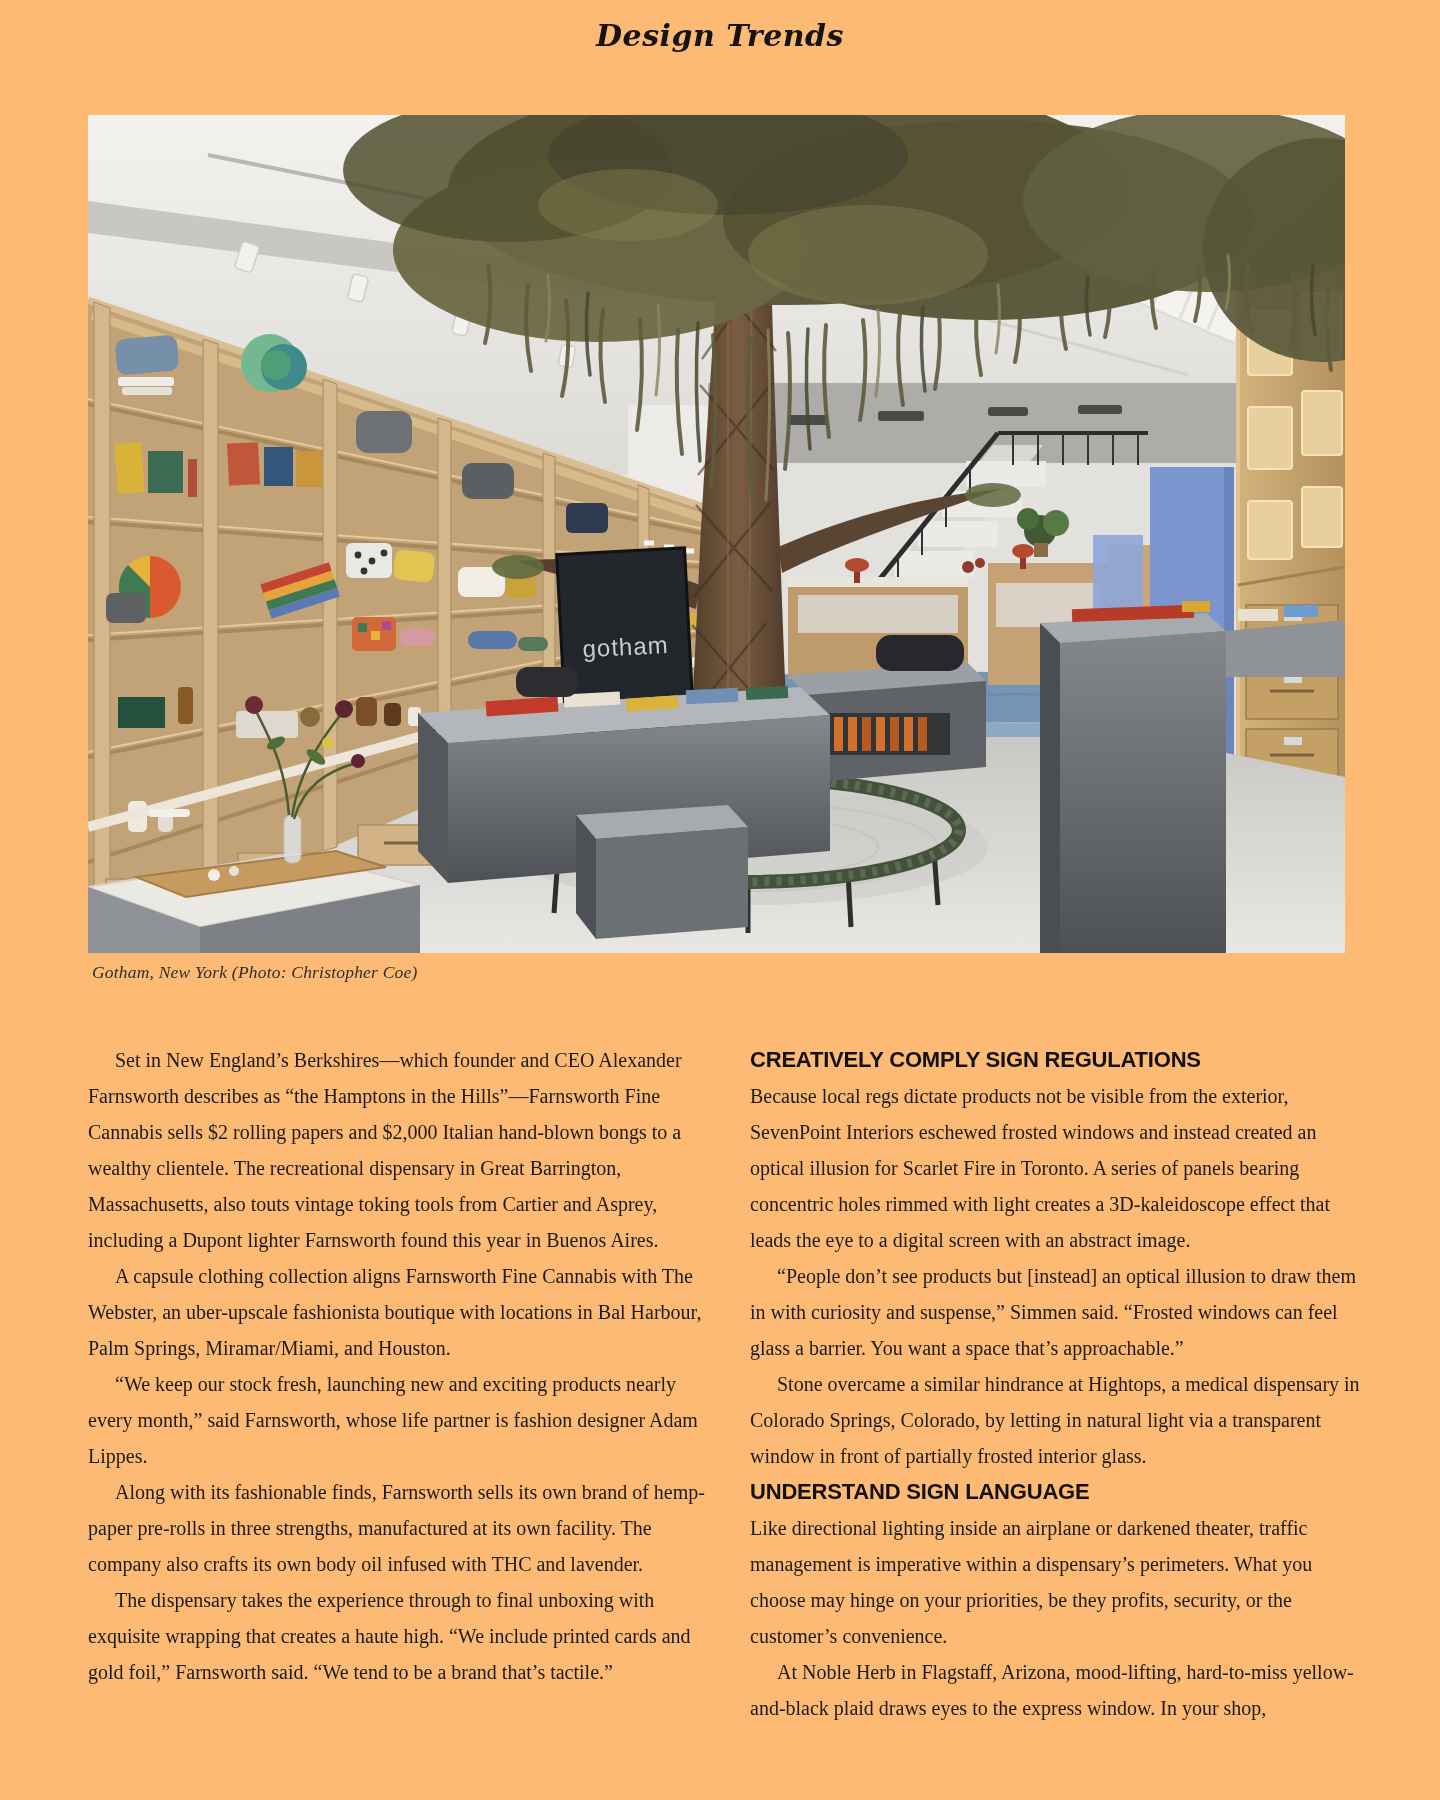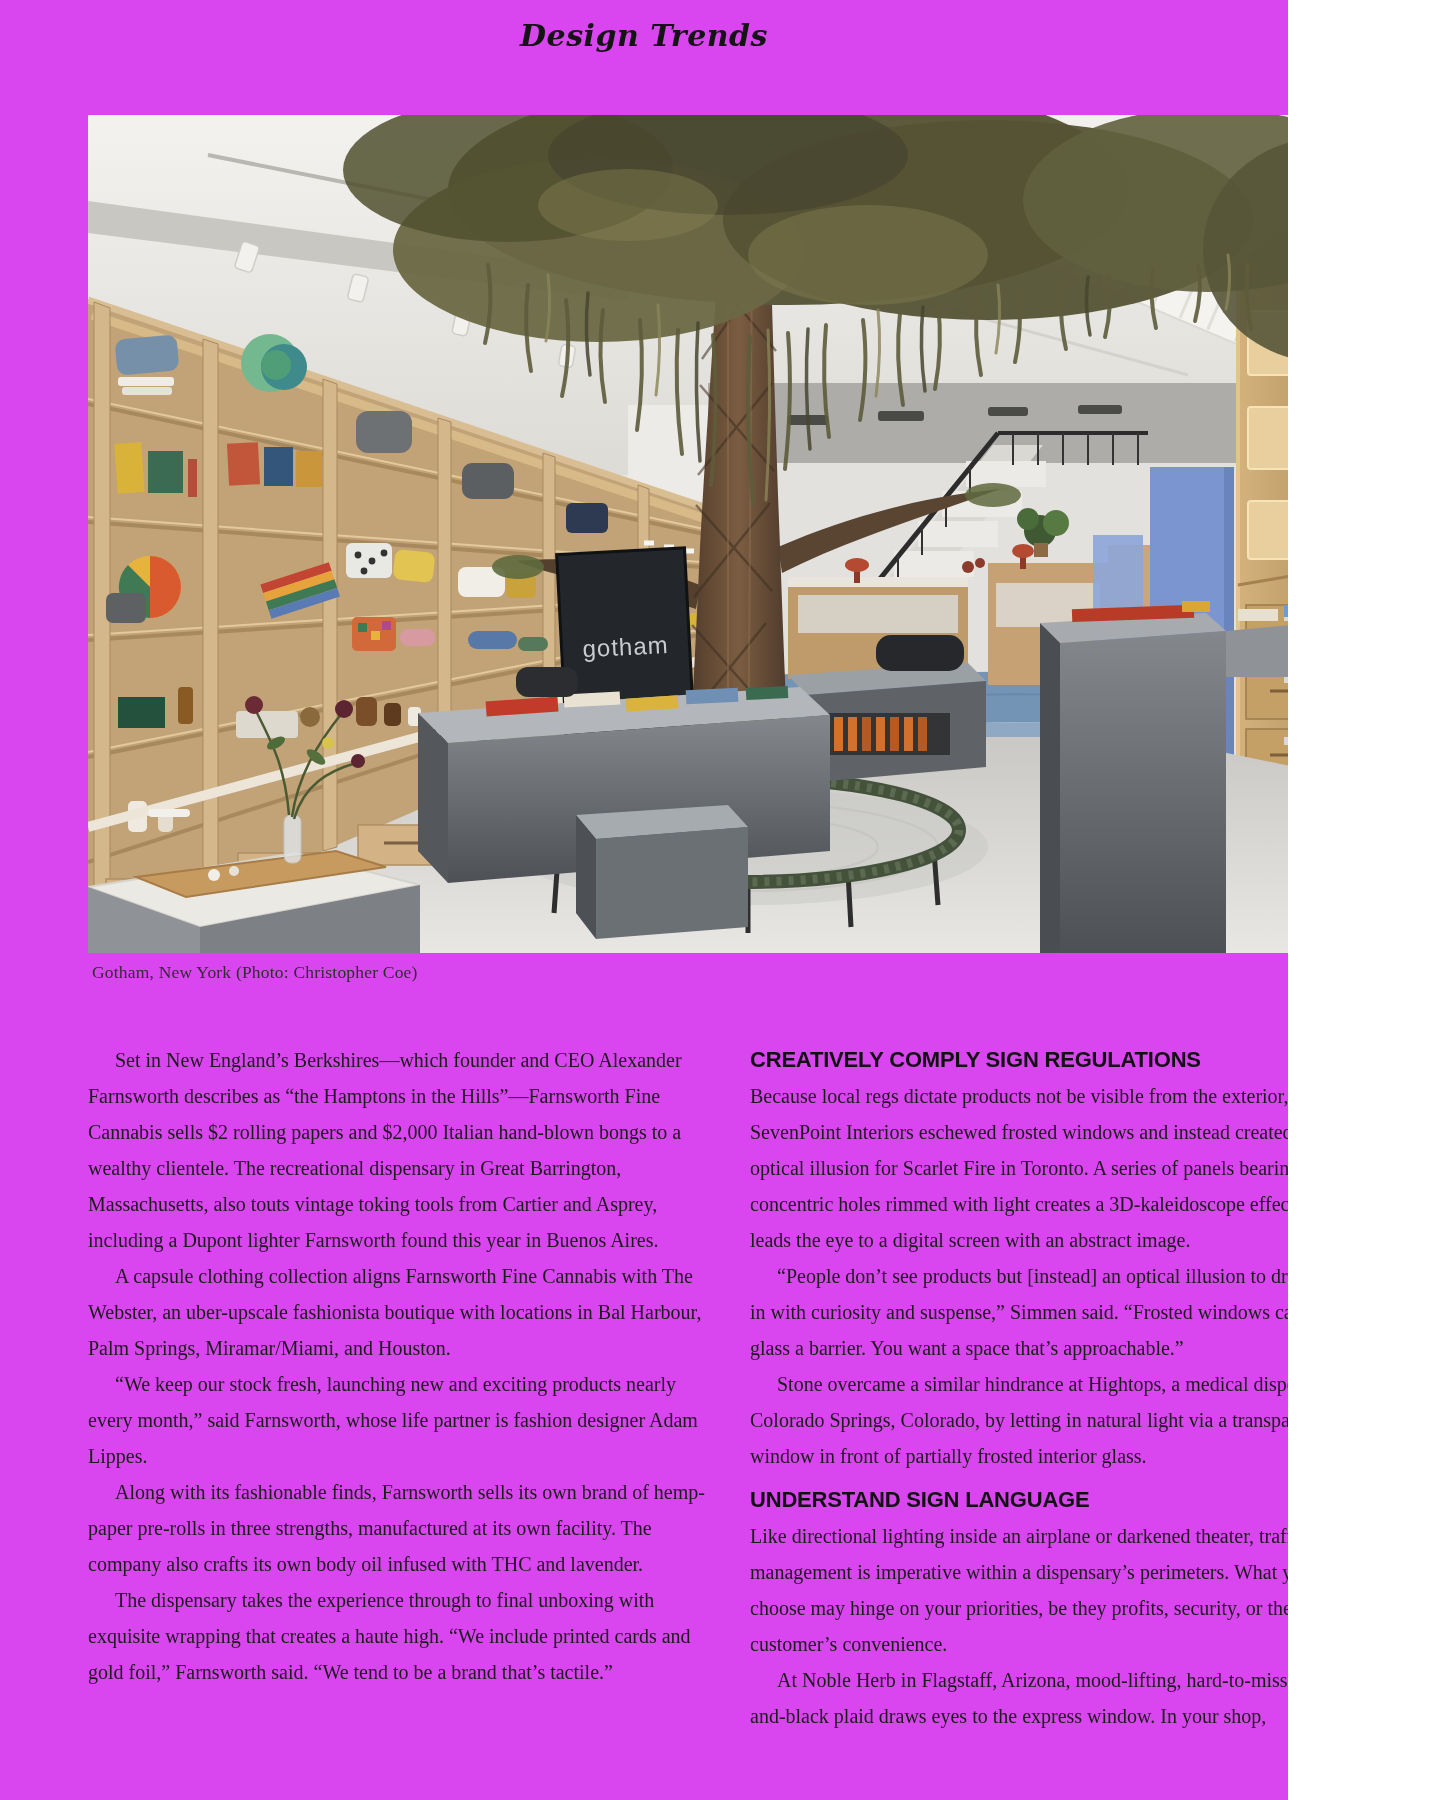--- a/index.html
+++ b/index.html
@@ -1,36 +1,36 @@
 <!DOCTYPE html>
 <html><head>
 <meta charset="utf-8">
 <style>
   html,body{margin:0;padding:0;background:#ffffff;}
-  #page{position:relative;width:1288px;height:1800px;background:#d946ef;overflow:hidden;
+  #page{position:relative;width:1440px;height:1800px;background:#fdba74;overflow:hidden;
         font-family:"Liberation Serif",serif;color:#1d1d1d;}
   
   .masthead{position:absolute;top:18px;left:0;width:100%;text-align:center;
             font-family:"DejaVu Serif",serif;font-style:italic;font-weight:bold;
             font-size:30px;letter-spacing:.5px;color:#141414;}
   
   .photo-wrap{position:absolute;left:88px;top:115px;width:1257px;height:838px;overflow:hidden;
               background:#e9e7e2;}
   .photo-wrap svg{display:block;width:100%;height:100%;}
   
-  .caption{position:absolute;left:92px;top:962px;font-size:17.5px;color:#2e2e2e;
+  .caption{position:absolute;left:92px;top:962px;font-style:italic;font-size:17.5px;color:#2e2e2e;
            letter-spacing:.2px;}
   
   .columns{position:absolute;left:88px;top:1042px;width:1280px;display:flex;gap:44px;}
   .col{width:623px;font-size:20px;line-height:36px;color:#1c1c1c;text-align:left;}
   .para{margin:0;text-indent:27px;}
   .para.no-indent{text-indent:0;}
   .section-heading{font-family:"Liberation Sans",sans-serif;font-weight:700;font-size:22px;
                    line-height:36px;letter-spacing:-0.2px;color:#111;margin:0;}
-  .section-heading.spaced{margin-top:8px;}
+  .section-heading.spaced{}
 </style>
 </head>
 <body>
 
 <div id="page">
 
   <div class="masthead">Design Trends</div>
 
   <figure class="photo-wrap" style="margin:0">
     <svg viewBox="0 0 1257 838" preserveAspectRatio="none">

